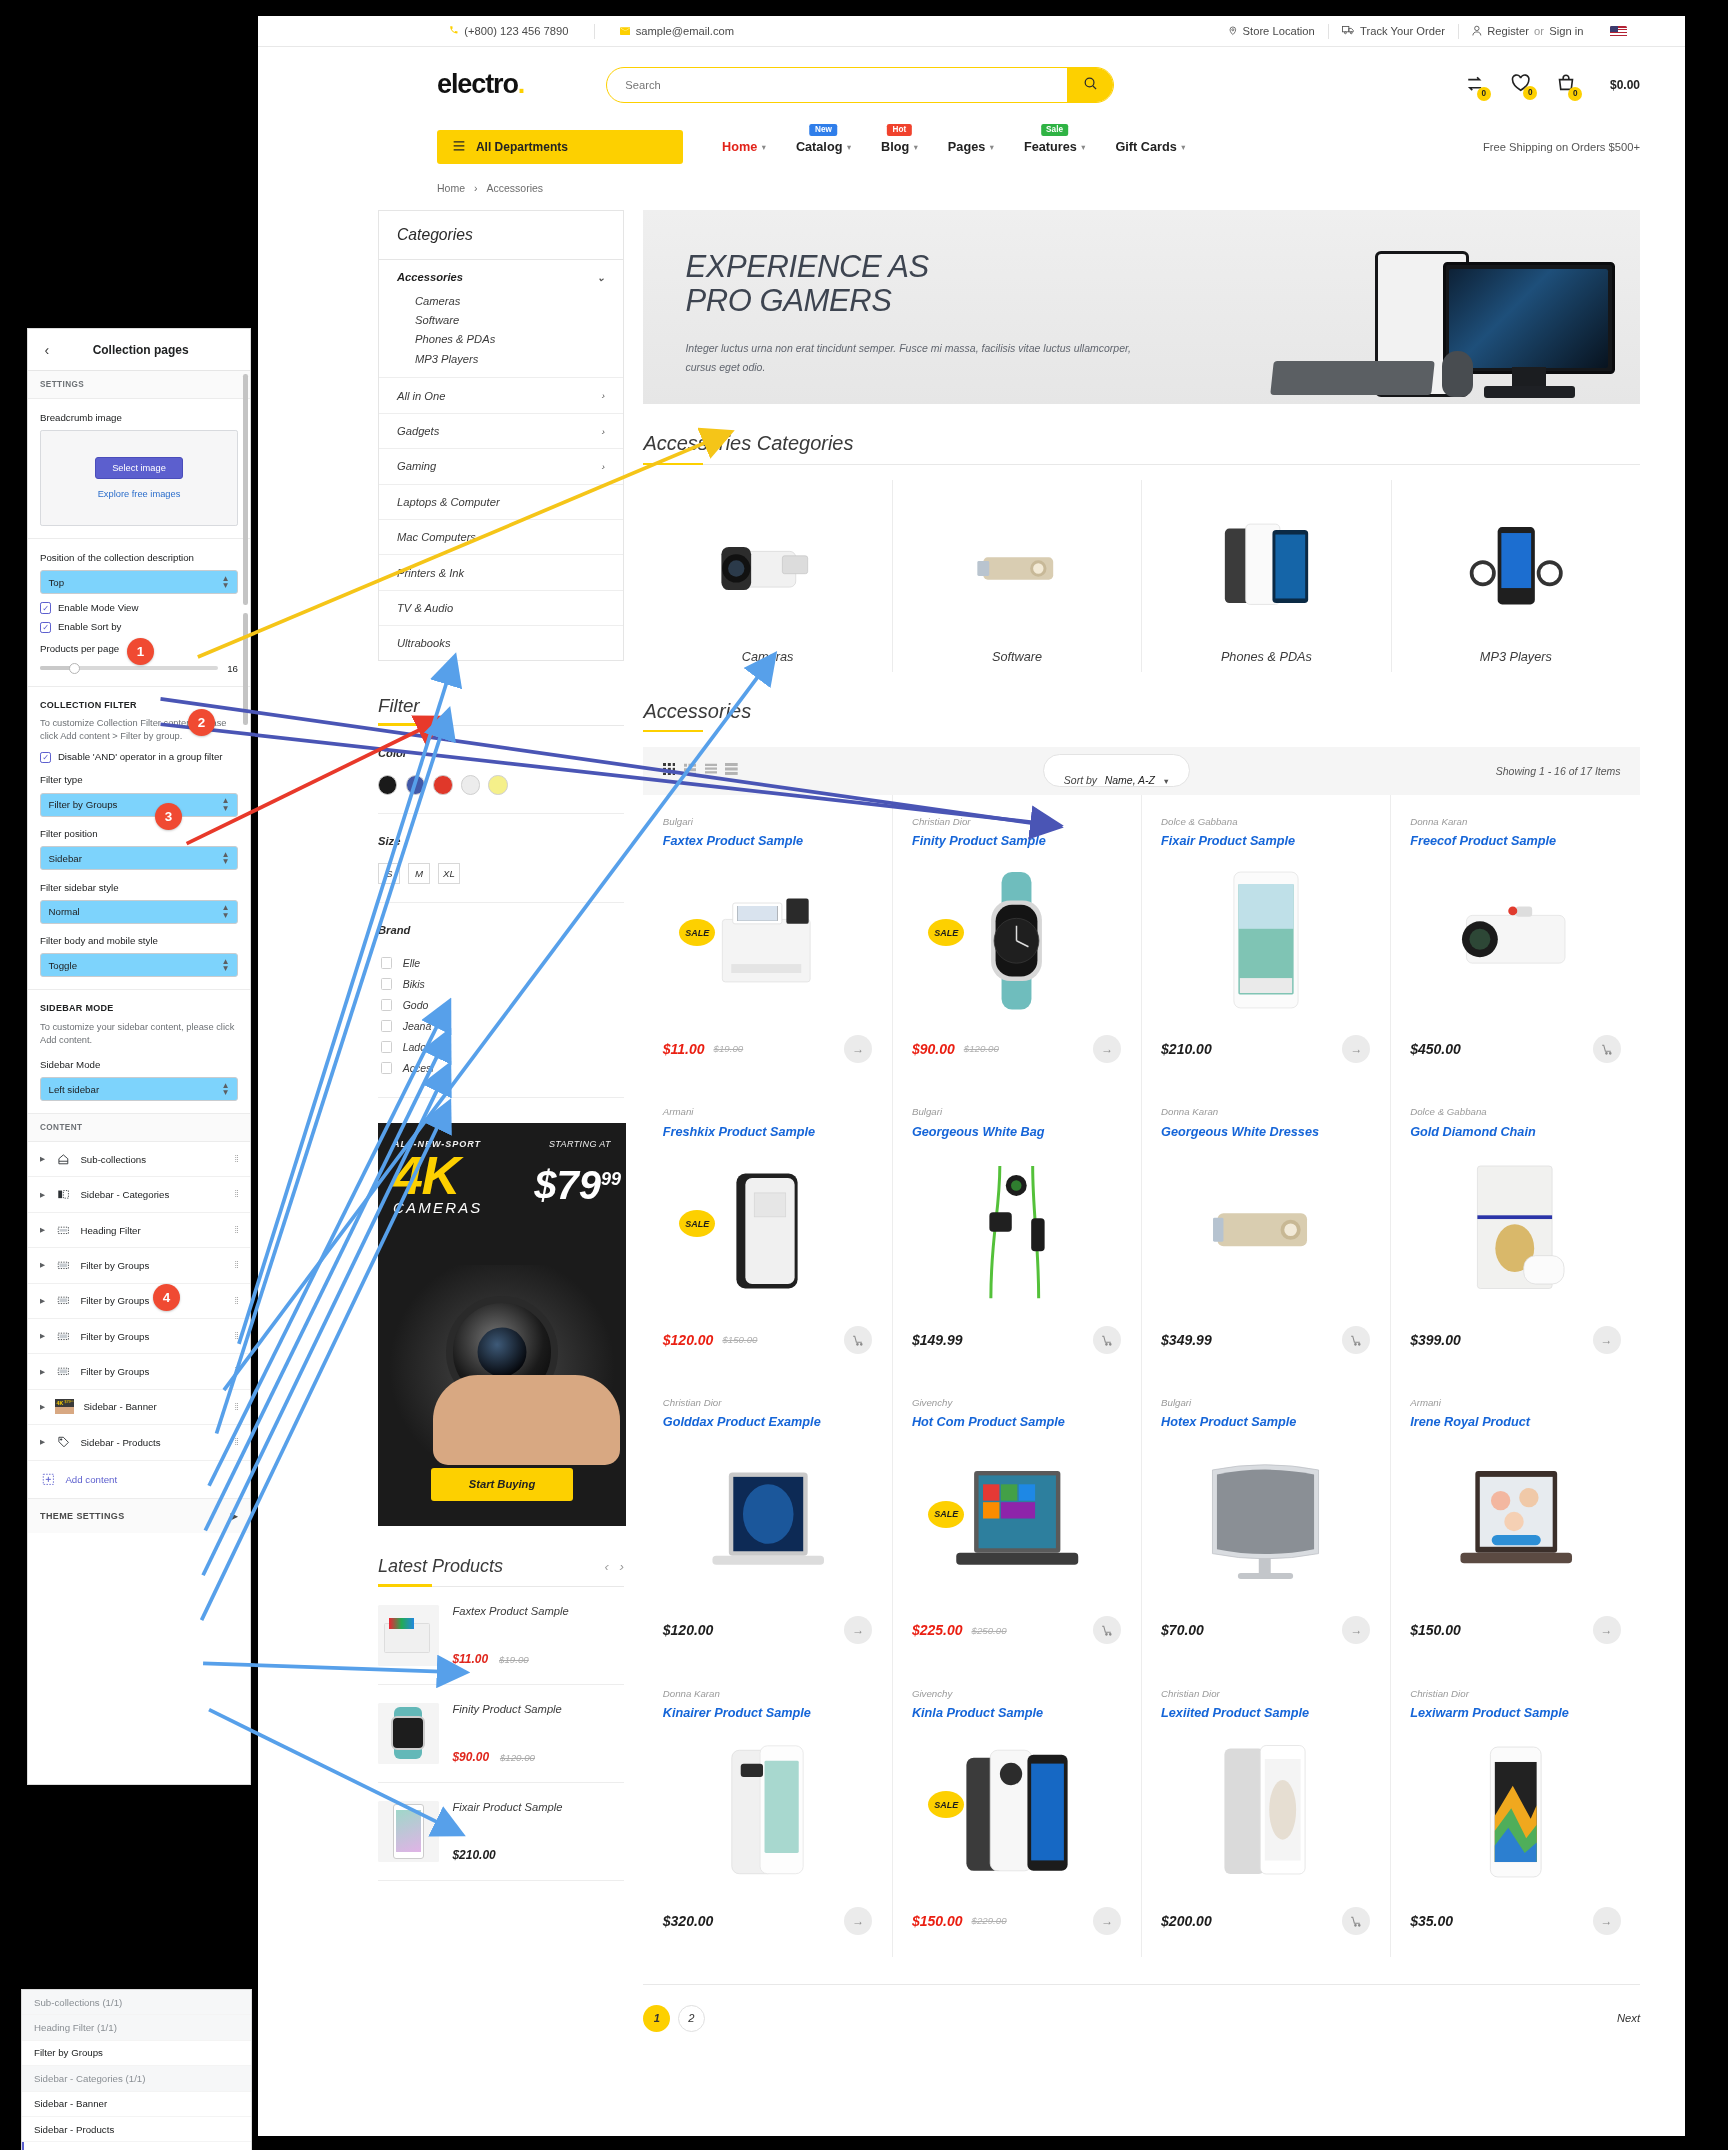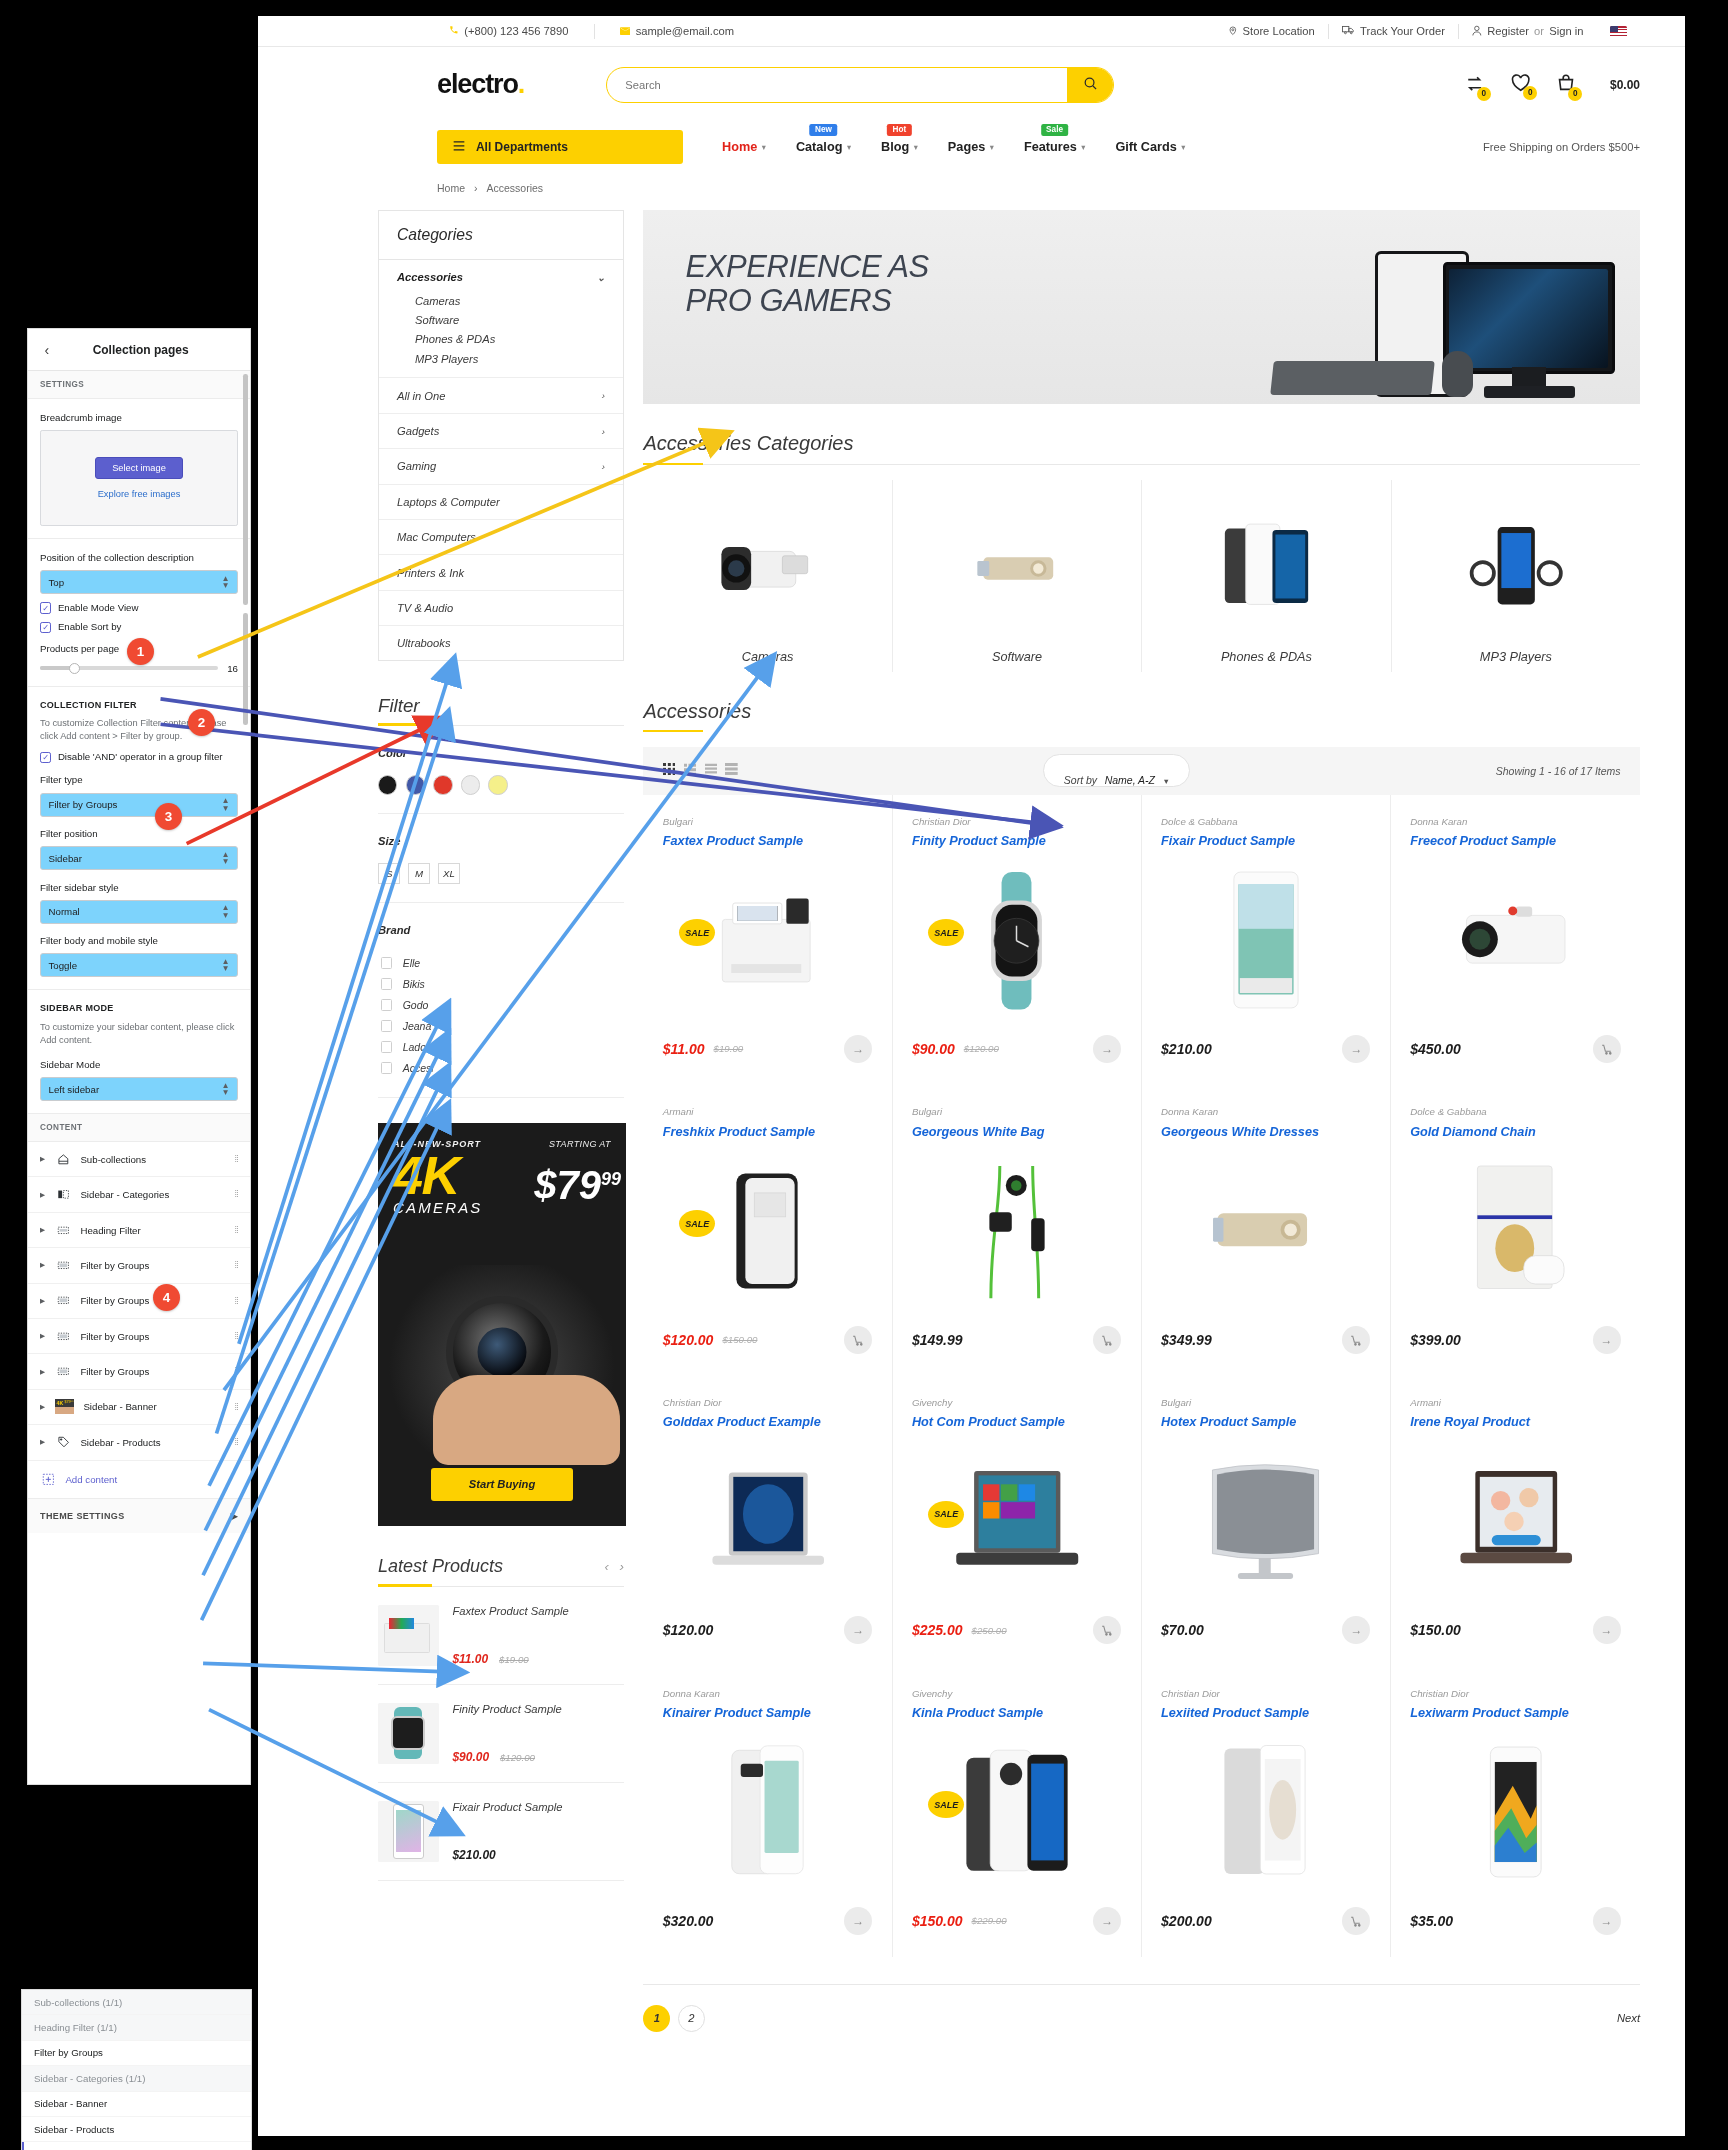--- a/index.html
+++ b/index.html
@@ -552,20 +552,21 @@
       </div>
 
       <div class="rcol">
 
         <div class="hero">
           <div class="hero-txt">
             <h2>
               <span>EXPERIENCE AS</span><br>
               <span>PRO GAMERS</span>
             </h2>
+            <p>Integer luctus urna non erat tincidunt semper. Fusce mi massa, facilisis vitae luctus ullamcorper, cursus eget odio.</p>
           </div>
           <div class="hero-img">
             <div class="h-tower"></div>
               <div class="h-mon"></div>
               <div class="h-stand"></div>
             <div class="h-base"></div>
               <div class="h-kb"></div>
               <div class="h-mouse"></div>
           </div>
         </div>

